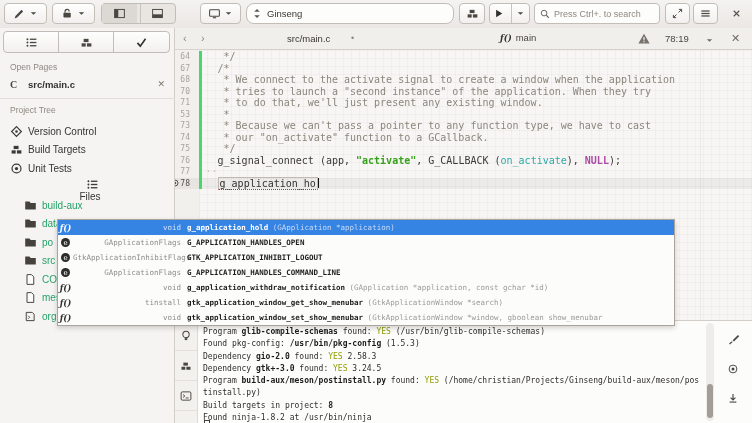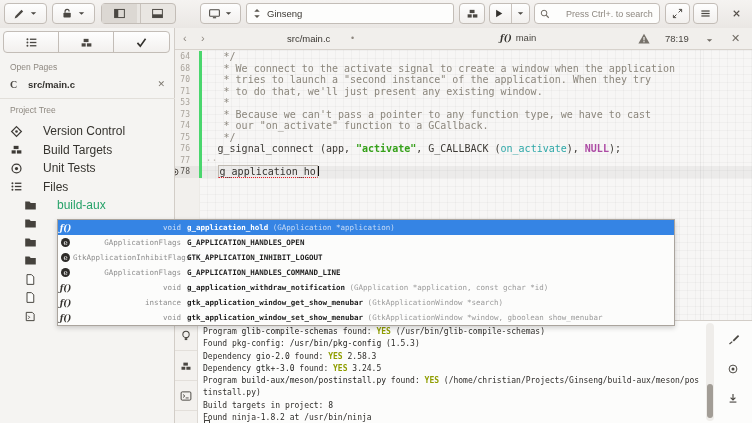--- a/index.html
+++ b/index.html
@@ -9,39 +9,39 @@
 
   
   #headerbar{position:absolute;left:0;top:0;width:752px;height:28px;
     background:linear-gradient(#f5f3f1,#eae7e4);border-bottom:1px solid #c6c0ba}
   .btn{position:absolute;top:3px;height:21px;background:linear-gradient(#fefefe,#f2f0ee);
     border:1px solid #c3bdb7;border-radius:4px;display:flex;align-items:center;justify-content:center;gap:3px;box-sizing:border-box}
   .btn.flat{background:transparent;border-color:transparent}
   .toggle-half{flex:1;height:100%;display:flex;align-items:center;justify-content:center}
   .toggle-half.on{background:#dcd8d3}
   #omnibar{position:absolute;left:246px;top:3px;width:208px;height:21px;background:#fdfdfc;
-    border:1px solid #c3bdb7;border-radius:3px;display:flex;align-items:center;box-sizing:border-box;padding:0 6px;gap:6px}
+    border:1px solid #c3bdb7;border-radius:8px;display:flex;align-items:center;box-sizing:border-box;padding:0 6px;gap:6px}
   #searchbox{position:absolute;left:534px;top:3px;width:126px;height:21px;background:#fdfdfc;
-    border:1px solid #c3bdb7;border-radius:4px;display:flex;align-items:center;box-sizing:border-box;padding:0 5px;gap:16px}
+    border:1px solid #c3bdb7;border-radius:4px;display:flex;align-items:center;box-sizing:border-box;padding:0 5px;gap:4px}
   #searchbox .ph{color:#8e8880;font-size:9px;white-space:nowrap}
 
   
   #sidebar{position:absolute;left:0;top:28px;width:175px;height:395px;background:#f5f4f2;
     border-right:1px solid #d2cdc7;box-sizing:border-box}
   .sw-btn{position:absolute;top:3px;height:22px;width:56px;background:linear-gradient(#fefefe,#f2f0ee);
     border:1px solid #c3bdb7;display:flex;align-items:center;justify-content:center;box-sizing:border-box}
   .sec-label{position:absolute;left:10px;font-size:8.5px;color:#8e8880}
   #open-row{position:absolute;left:0;top:46px;width:175px;height:20px;display:flex;align-items:center}
   #open-row .clang{width:14px;margin-left:10px;font-weight:bold;font-size:10px;color:#4a4742;font-family:"Liberation Serif",serif}
   #open-row .lbl{font-weight:bold;font-size:9.5px;color:#33312d;flex:1}
   #open-row .x{margin-right:10px;color:#7c776f;font-size:9px}
   .divider{position:absolute;left:0;width:175px;height:1px;background:#e2dfda}
   .titem{position:absolute;left:0;width:175px;height:18px;display:flex;align-items:center}
   .titem .tic{width:13px;height:13px;flex:none}
-  .titem .tlbl{font-size:12px;color:#36342f;margin-left:20px;white-space:nowrap}
+  .titem .tlbl{font-size:10px;color:#36342f;margin-left:5px;white-space:nowrap}
   .titem.green .tlbl{color:#26a269}
 
   
   #editor-header{position:absolute;left:175px;top:28px;width:577px;height:22px;
     background:#f1efec;border-bottom:1px solid #d7d2cc;box-sizing:border-box}
   #editor-header .navch{position:absolute;top:4px;color:#8e8880;font-size:11px;line-height:13px}
   #file-title{position:absolute;left:112px;top:5px;font-size:9.5px;color:#3b3833}
   #mod-dot{position:absolute;left:176px;top:5px;color:#8e8880;font-size:9px}
   #symbol-crumb{position:absolute;left:325px;top:4px;display:flex;align-items:center;gap:4px;font-size:9.5px;color:#4a4742}
   #pos-label{position:absolute;left:490px;top:5px;font-size:9.5px;color:#4a4742}
@@ -91,22 +91,22 @@
   .eicon{width:9px;height:9px;border-radius:50%;background:#2e2c29;color:#fff;font-size:7px;
     display:flex;align-items:center;justify-content:center;font-family:"DejaVu Serif",serif}
 
   
   #panel{position:absolute;left:175px;top:320px;width:577px;height:103px;background:#fcfcfb;
     border-top:1px solid #d2cdc7;box-sizing:border-box}
   #panel-tabs{position:absolute;left:0;top:0;bottom:0;width:22px;background:#f3f1ee;border-right:1px solid #ddd9d4}
   .ptab{width:22px;height:30px;display:flex;align-items:center;justify-content:center;border-bottom:1px solid #e3dfda;box-sizing:border-box}
   #output-lines{position:absolute;left:28px;top:0;width:502px;font-family:"DejaVu Sans Mono",monospace;
     font-size:8px;line-height:12.3px;color:#2f2d2a;padding-top:5px;white-space:pre}
-  .ol b{font-weight:normal;color:#1d1c1a}
-  .ol .yes{color:#8f9d00;font-weight:bold}
+  .ol b{font-weight:bold;color:#1d1c1a}
+  .ol .yes{color:#8f9d00;font-weight:normal}
   #out-caret{position:absolute;left:29px;top:99px;width:4px;height:9px;border:1px solid #44423e}
   #panel-scroll{position:absolute;left:531px;top:2px;bottom:2px;width:8px;background:#efedea;border-radius:4px}
   #panel-thumb{position:absolute;left:1px;top:62%;width:6px;height:34px;background:#a29d96;border-radius:3px}
   .side-ic{position:absolute;left:552px}
 </style>
 </head>
 <body>
 
 <div id="app">
 
@@ -296,21 +296,21 @@
         </div>
         <div class="titem" style="top: 131px;">
           <span class="tic" style="margin-left: 10px;">
             <svg width="13" height="13" viewBox="0 0 16 16">
               <circle cx="8" cy="8" r="5.5" fill="none" stroke="#3d3a36" stroke-width="1.5"></circle>
               <circle cx="8" cy="8" r="2" fill="#3d3a36"></circle>
             </svg>
           </span>
           <span class="tlbl">Unit Tests</span>
         </div>
-        <div class="titem" style="top: 149.5px;">
+        <div class="titem" style="top: 149.5px; flex-direction: column;">
           <span class="tic" style="margin-left: 10px;">
             <svg width="13" height="13" viewBox="0 0 16 16" fill="#3d3a36">
               <circle cx="3" cy="4" r="1.2"></circle>
               <rect x="6" y="3.2" width="8" height="1.6"></rect>
               <circle cx="3" cy="8" r="1.2"></circle>
               <rect x="6" y="7.2" width="8" height="1.6"></rect>
               <circle cx="3" cy="12" r="1.2"></circle>
               <rect x="6" y="11.2" width="8" height="1.6"></rect>
             </svg>
           </span>
@@ -404,20 +404,25 @@
   <div id="editor">
     <div id="gutter-bg"></div>
     <div id="rmargin"></div>
     <div id="code-lines">
         <div class="row">
           <span class="num">64</span>
           <span class="bar"></span>
           <span class="code"><span class="tok-comment">   */</span></span>
         </div>
         <div class="row">
+          <span class="num">67</span>
+          <span class="bar"></span>
+          <span class="code"><span class="tok-comment">  /*</span></span>
+        </div>
+        <div class="row">
           <span class="num">68</span>
           <span class="bar"></span>
           <span class="code"><span class="tok-comment">   * We connect to the activate signal to create a window when the application</span></span>
         </div>
         <div class="row">
           <span class="num">70</span>
           <span class="bar"></span>
           <span class="code"><span class="tok-comment">   * tries to launch a "second instance" of the application. When they try</span></span>
         </div>
         <div class="row">
@@ -467,21 +472,21 @@
         </div>
       </div>
   </div>
 
   <div id="popup">
       <div class="crow sel"><span class="cicon"><span class="fsym">ƒ()</span></span><span class="ctype">void</span><span class="cname">g_application_hold</span><span class="cparams"> (GApplication *application)</span></div>
       <div class="crow"><span class="cicon"><span class="eicon">e</span></span><span class="ctype">GApplicationFlags</span><span class="cname">G_APPLICATION_HANDLES_OPEN</span><span class="cparams"></span></div>
       <div class="crow"><span class="cicon"><span class="eicon">e</span></span><span class="ctype">GtkApplicationInhibitFlags</span><span class="cname">GTK_APPLICATION_INHIBIT_LOGOUT</span><span class="cparams"></span></div>
       <div class="crow"><span class="cicon"><span class="eicon">e</span></span><span class="ctype">GApplicationFlags</span><span class="cname">G_APPLICATION_HANDLES_COMMAND_LINE</span><span class="cparams"></span></div>
       <div class="crow"><span class="cicon"><span class="fsym">ƒ()</span></span><span class="ctype">void</span><span class="cname">g_application_withdraw_notification</span><span class="cparams"> (GApplication *application, const gchar *id)</span></div>
-      <div class="crow"><span class="cicon"><span class="fsym">ƒ()</span></span><span class="ctype">instance</span><span class="cname">gtk_application_window_get_show_menubar</span><span class="cparams"> (GtkApplicationWindow *search)</span></div>
+      <div class="crow"><span class="cicon"><span class="fsym">ƒ()</span></span><span class="ctype">tinstall</span><span class="cname">gtk_application_window_get_show_menubar</span><span class="cparams"> (GtkApplicationWindow *search)</span></div>
       <div class="crow"><span class="cicon"><span class="fsym">ƒ()</span></span><span class="ctype">void</span><span class="cname">gtk_application_window_set_show_menubar</span><span class="cparams"> (GtkApplicationWindow *window, gboolean show_menubar</span></div>
     </div>
 
   <div id="panel">
     <div id="panel-tabs">
       <div class="ptab">
         <span>
             <svg width="12" height="13" viewBox="0 0 16 16">
               <circle cx="8" cy="6.5" r="4.2" fill="none" stroke="#4a4742" stroke-width="1.4"></circle>
               <rect x="6.3" y="11.5" width="3.4" height="2.6" fill="#4a4742"></rect>

